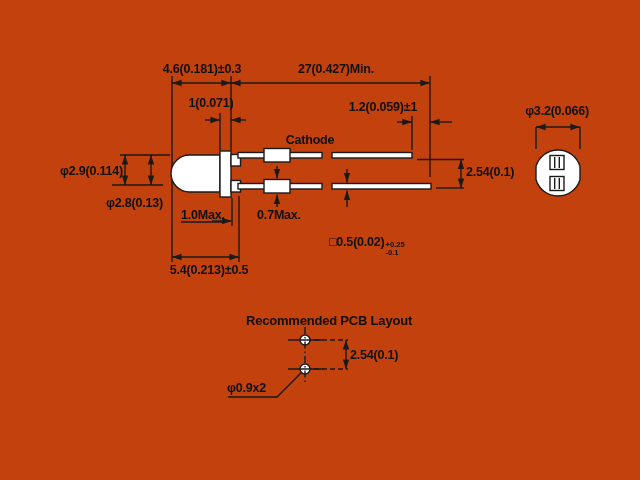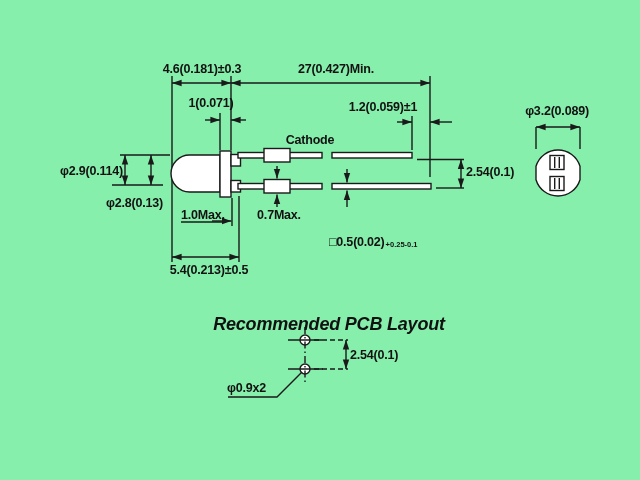--- a/index.html
+++ b/index.html
@@ -1,28 +1,28 @@
 <!DOCTYPE html>
 <html><head>
 <meta charset="utf-8">
 <style>
   html,body{margin:0;padding:0;background:#fff;}
   #stage{
-    position:relative;width:640px;height:480px;background:#86efac;overflow:hidden;
+    position:relative;width:640px;height:480px;background:#c2410c;overflow:hidden;
     font-family:"Liberation Sans",sans-serif;
   }
   svg{position:absolute;left:0;top:0;}
   .lbl{
     position:absolute;
     font:700 12.5px/1.15 "Liberation Sans",sans-serif;
     color:#111;white-space:nowrap;letter-spacing:-0.2px;
   }
   .ctr{transform:translateX(-50%);}
-  .big{font-size:18px;font-style:italic;}
-  .tolstack{display:inline-flex;flex-direction:row;justify-content:center;
+  .big{font-size:13px;}
+  .tolstack{display:inline-flex;flex-direction:column;justify-content:center;
     font-size:7.5px;line-height:7.5px;letter-spacing:0;vertical-align:-1px;margin-left:1px;margin-top:29px;}
   .tolstack i{font-style:normal;}
 </style>
 </head>
 <body>
 
 <div id="stage">
 
   <svg width="640" height="480" viewBox="0 0 640 480">
     <defs>
@@ -144,20 +144,20 @@
   <div class="lbl" style="left:106px;top:196px">φ2.8(0.13)</div>
   <div class="lbl" style="left:181px;top:208px">1.0Max.</div>
   <div class="lbl ctr" style="left:279px;top:208px">0.7Max.</div>
   <div class="lbl" style="left:329px;top:212px">
     <span>□0.5(0.02)</span><span class="tolstack">
         <i>+0.25</i>
         <i>-0.1</i>
       </span>
   </div>
   <div class="lbl" style="left:466px;top:165px">2.54(0.1)</div>
-  <div class="lbl ctr" style="left:557px;top:104px">φ3.2(0.089)</div>
+  <div class="lbl ctr" style="left:557px;top:104px">φ3.2(0.066)</div>
   <div class="lbl ctr" style="left:209px;top:263px">5.4(0.213)±0.5</div>
 
   <div class="lbl big ctr" style="left:329px;top:314px">Recommended PCB Layout</div>
   <div class="lbl" style="left:350px;top:348px">2.54(0.1)</div>
   <div class="lbl" style="left:227px;top:381px">φ0.9x2</div>
 
 </div>
 
 </body></html>

